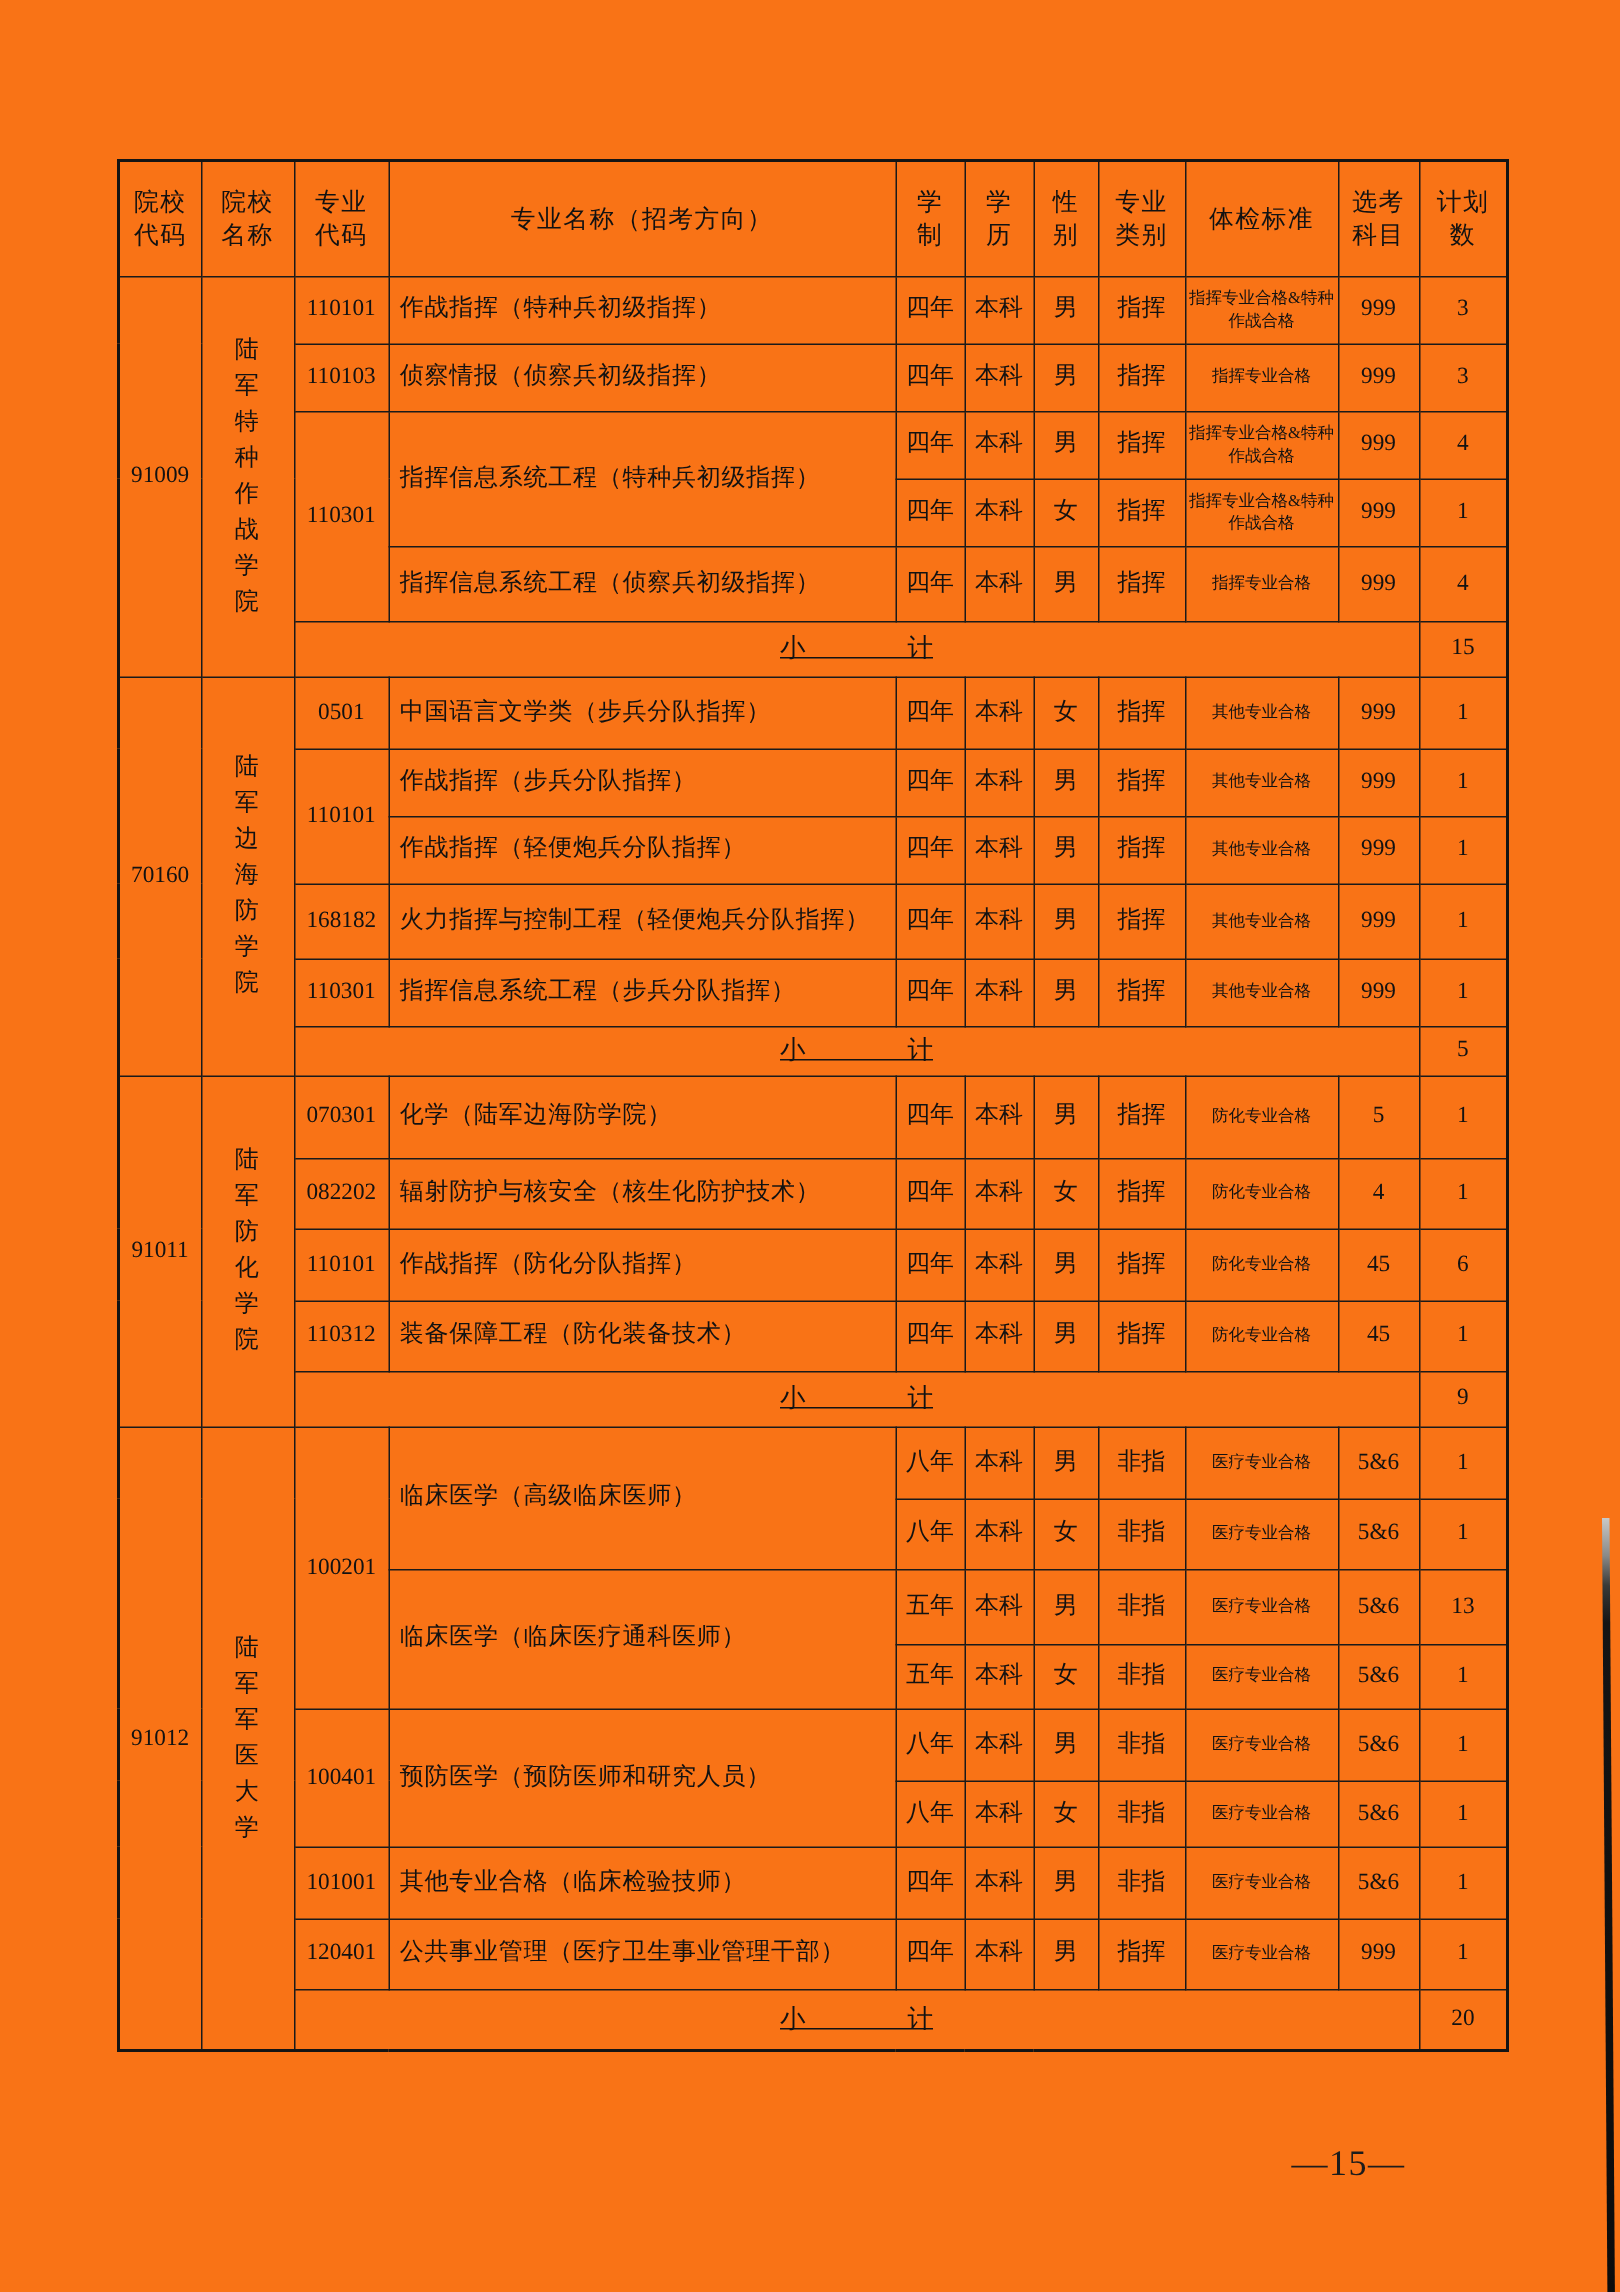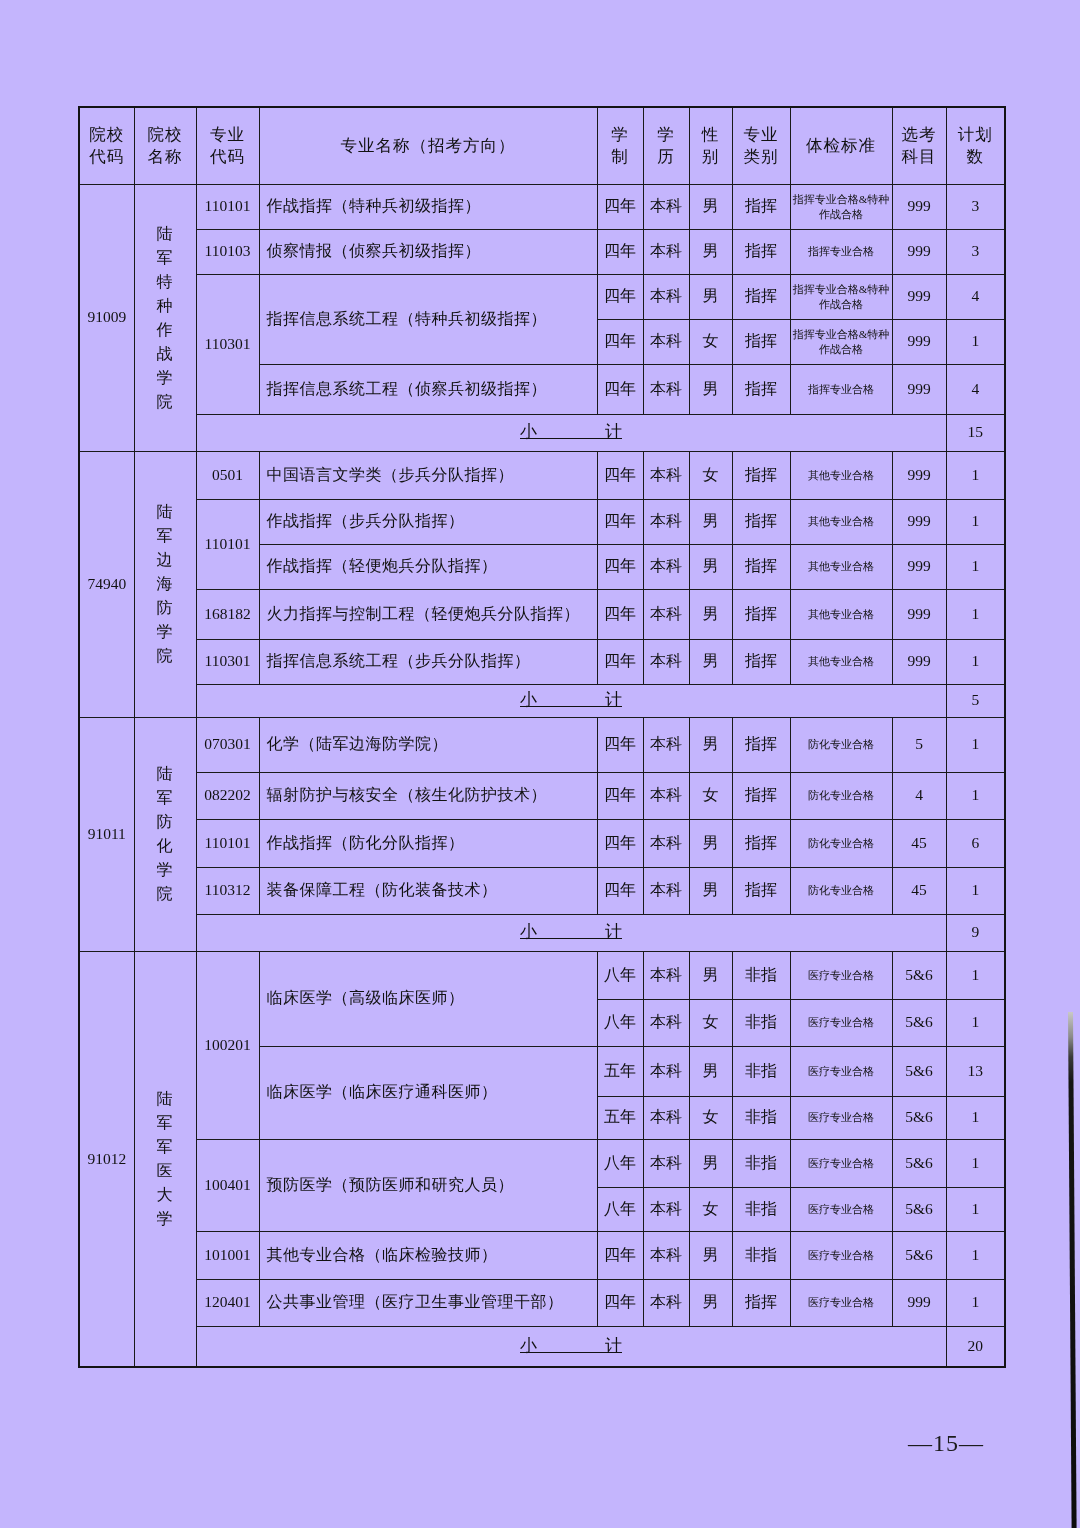--- a/index.html
+++ b/index.html
@@ -1,19 +1,19 @@
 <!DOCTYPE html>
 <html><head>
 <meta charset="utf-8">
 <style>
   html,body{margin:0;padding:0;background:#e8e8e6;}
   .page{
     position:relative;
     width:1080px;height:1528px;
-    background:#c4b5fd;
+    background:#f97316;
     font-family:"Liberation Serif","DejaVu Serif",serif;
     color:#121212;
     overflow:hidden;
   }
   table.tbl{
     position:absolute;left:78px;top:106px;
     width:926px;
     border-collapse:collapse;
     table-layout:fixed;
     border:2.5px solid #141414;
@@ -48,21 +48,21 @@
     line-height:1.5;
     padding:2px 16px;
   }
   td.num{font-size:15.5px;}
   td.subtotal-label{
     font-size:17px;
     text-decoration:underline;
   }
   .pageno{
     position:absolute;
-    left:908px;top:1430px;
+    left:861px;top:1430px;
     font-size:24px;
     letter-spacing:1px;
     color:#1c1c1c;
     text-align:center;
   }
   .scan-line{
     position:absolute;
     left:1068px;top:1012px;
     width:5px;height:520px;
     background:linear-gradient(to bottom,#c9c9c7 0px,#8a8a88 25px,#3a3a38 45px,#141414 70px,#0c0c0c 100%);
@@ -168,21 +168,21 @@
         <td class="med">指挥专业合格</td>
         <td class="num">999</td>
         <td class="num">4</td>
       </tr>
       <tr style="height:37px">
         <td colspan="8" class="subtotal-label">小　　　　计</td>
         <td class="num">15</td>
       </tr>
 
       <tr style="height:48px">
-        <td rowspan="6" class="num">74940</td>
+        <td rowspan="6" class="num">70160</td>
         <td rowspan="6" class="school">陆军边海防学院</td>
         <td class="num">0501</td>
         <td class="name">中国语言文学类（步兵分队指挥）</td>
         <td>四年</td>
         <td>本科</td>
         <td>女</td>
         <td>指挥</td>
         <td class="med">其他专业合格</td>
         <td class="num">999</td>
         <td class="num">1</td>

